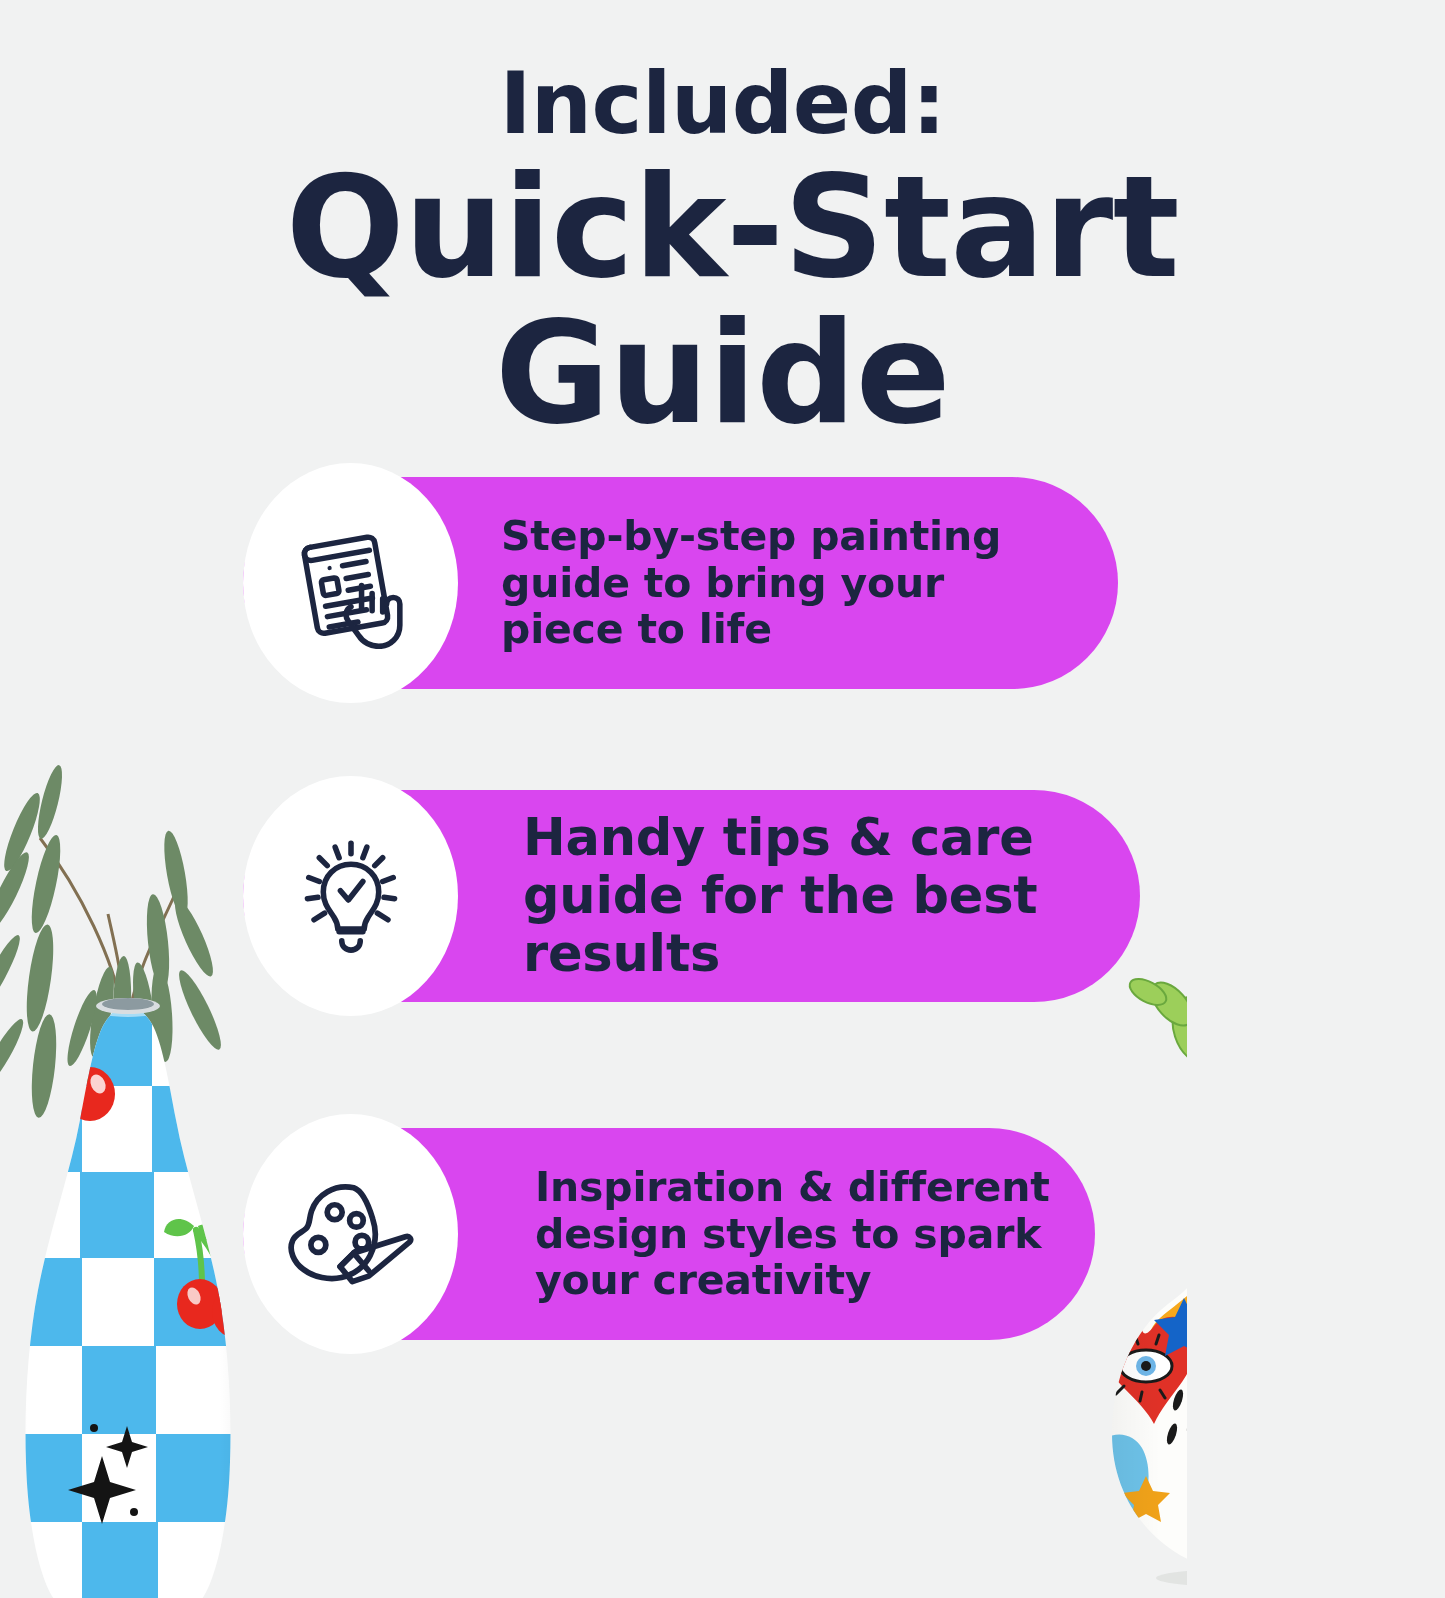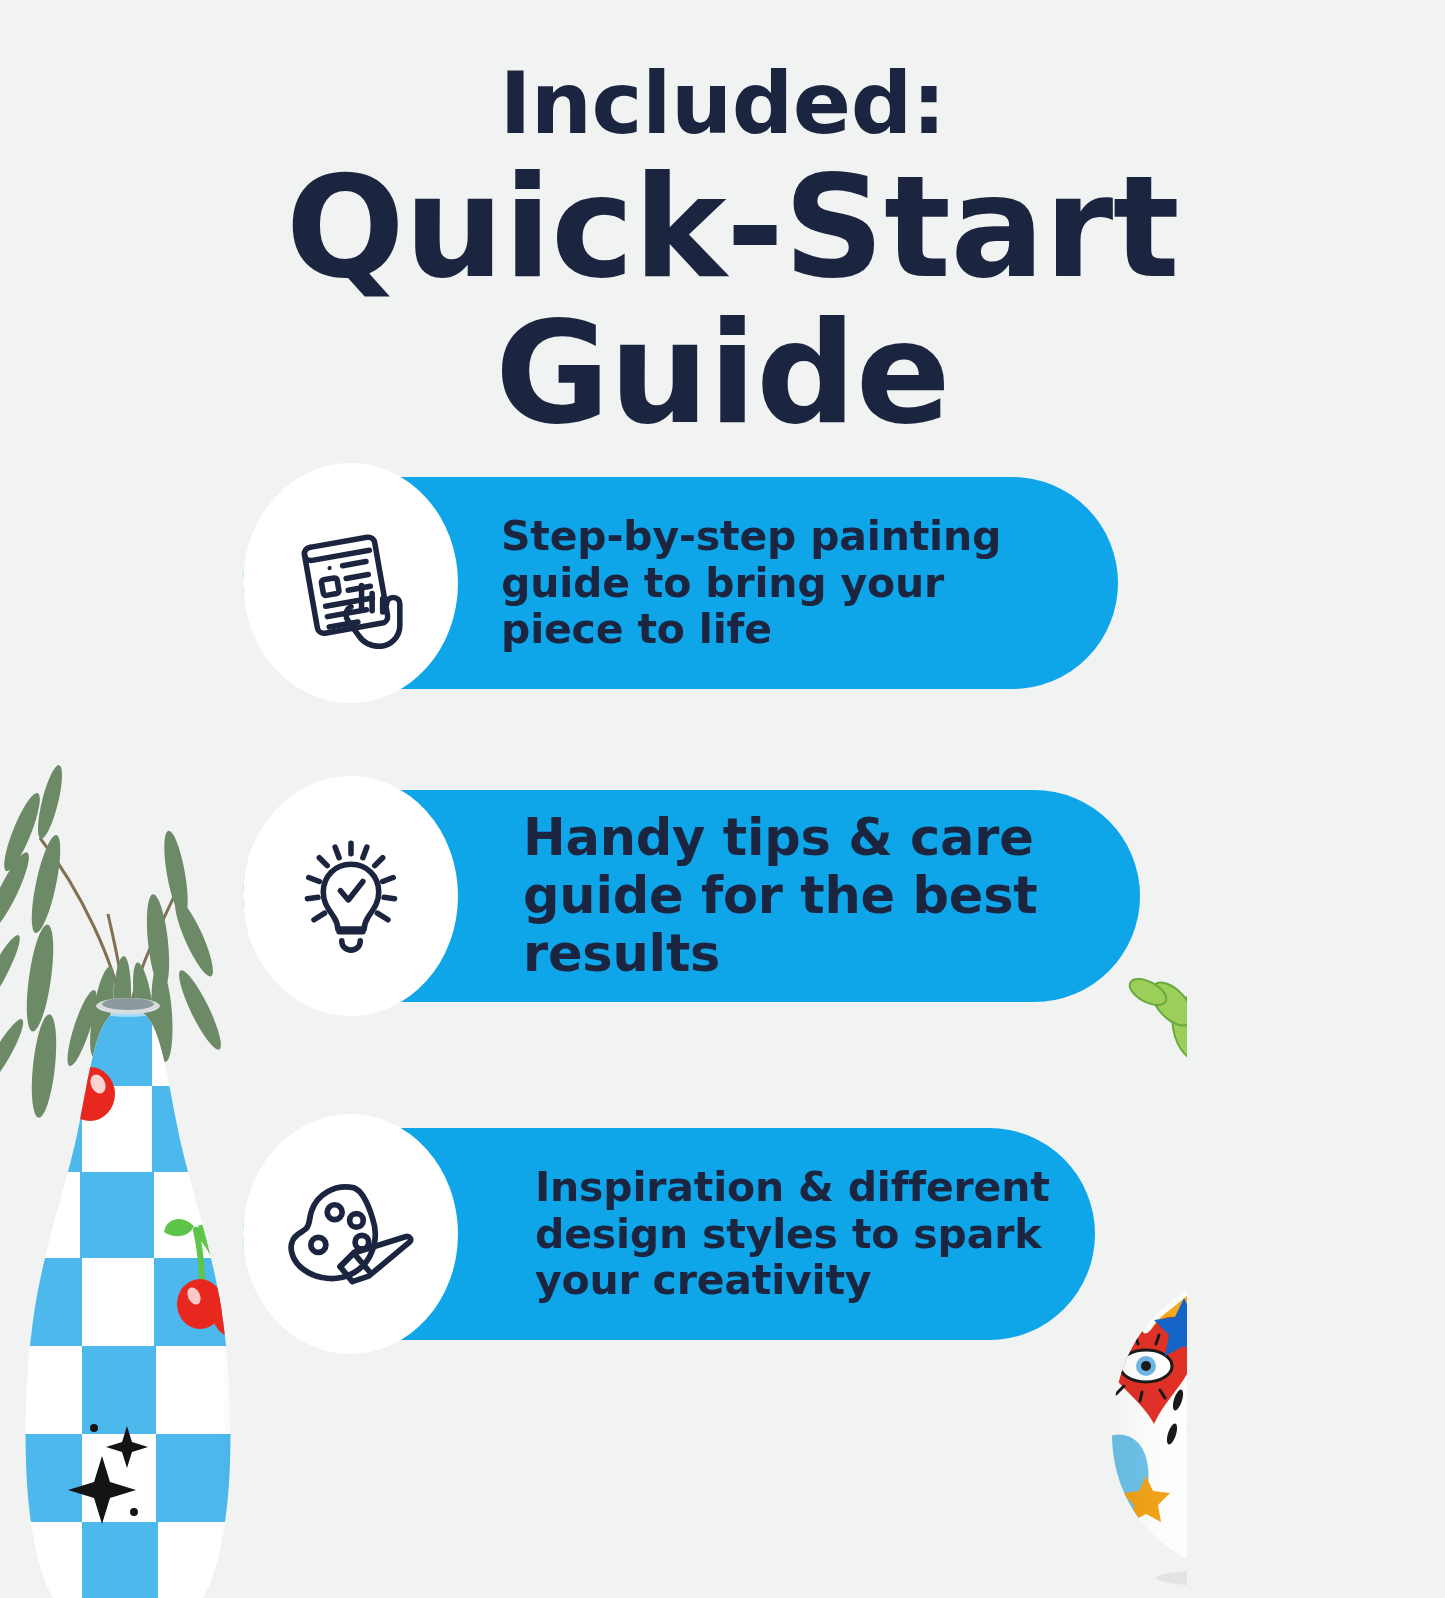--- a/index.html
+++ b/index.html
@@ -18,21 +18,21 @@
     font-weight:700;letter-spacing:-0.5px;line-height:1.0;
     z-index:6;
   }
   .heading .l1{display:block;font-size:86px;line-height:1.08;}
   .heading .l2{display:block;font-size:140px;line-height:1.08;margin-top:2px;margin-left:20px;}
   .heading .l3{display:block;font-size:140px;line-height:1.08;margin-top:-6px;}
 
   
   .pill{
     position:absolute;z-index:5;
-    background:#0ea5e9;
+    background:#d946ef;
     display:flex;align-items:center;
   }
   .pill .bubble{
     position:absolute;left:0;top:50%;transform:translateY(-50%);
     background:#ffffff;border-radius:50%;
     display:flex;align-items:center;justify-content:center;
     z-index:2;
   }
   .pill .ptext{
     position:relative;z-index:3;color:#1c2540;

